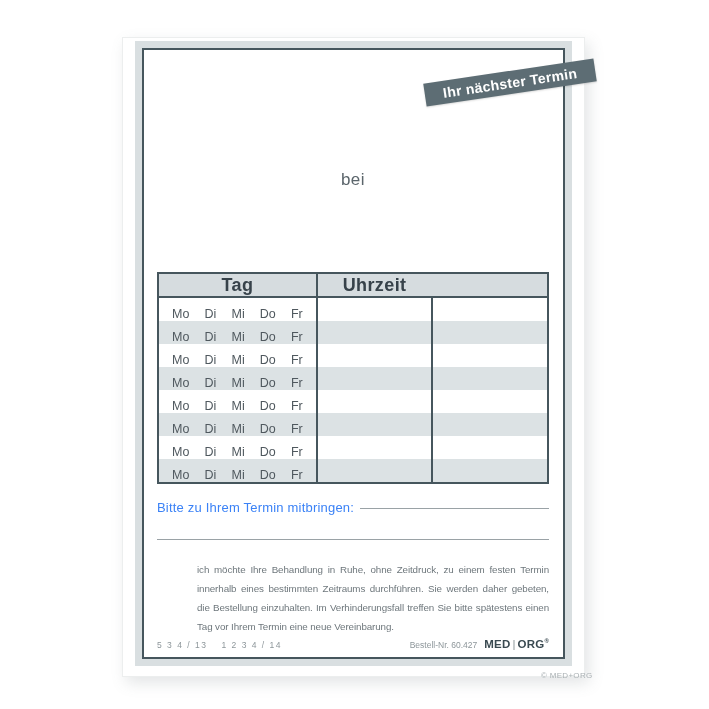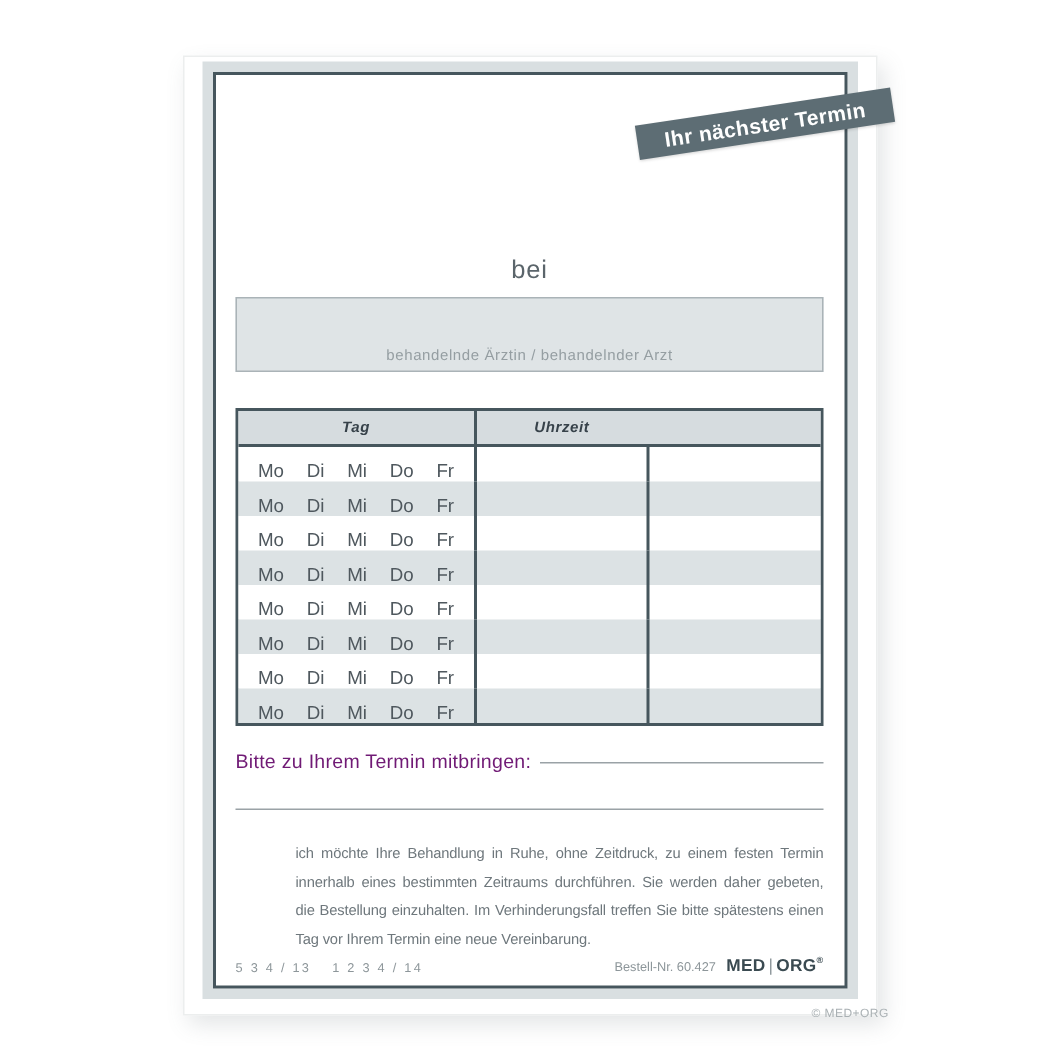--- a/index.html
+++ b/index.html
@@ -31,34 +31,34 @@
     display:flex;align-items:flex-end;justify-content:center;}
   .field-box .flabel{font-size:10px;color:var(--label_gray);padding-bottom:4px;letter-spacing:0.4px;font-weight:300;}
   .box-patient{top:67px;height:48px;}
   .box-doctor{top:148px;height:50px;}
   .connector{position:absolute;left:0;top:120px;width:100%;text-align:center;font-size:17px;
     color:#5b656b;font-weight:300;letter-spacing:0.5px;}
 
   .appt-table{position:absolute;left:0;top:222px;width:100%;border:2px solid var(--frame_line);background:#fff;}
   .thead{display:flex;height:24px;background:var(--header_bg);border-bottom:2px solid var(--frame_line);}
   .thead .hcell{display:flex;align-items:center;justify-content:center;font-weight:bold;
-    font-size:10px;color:var(--dark_text);letter-spacing:0.4px;font-style:italic;}
+    font-size:18px;color:var(--dark_text);letter-spacing:0.4px;}
   .col-tag{width:40.4%;}
   .col-datum{width:29.8%;border-left:2px solid var(--frame_line);}
   .col-uhrzeit{width:29.8%;border-left:2px solid var(--frame_line);}
   .trow{display:flex;height:23px;background:#ffffff;}
   .trow.alt{background:var(--row_alt);}
   .trow .cell{height:100%;}
   .trow .tag{width:40.4%;display:flex;align-items:flex-end;justify-content:space-between;padding:0 13px;}
   .trow .tag span{font-size:12.5px;color:var(--day_text);font-weight:300;}
   .trow .datum{width:29.8%;border-left:2px solid var(--frame_line);}
   .trow .uhrzeit{width:29.8%;border-left:2px solid var(--frame_line);}
 
   .bring-row{position:absolute;left:0;top:448px;width:100%;display:flex;align-items:baseline;}
-  .bring-row .blabel{font-size:13px;color:#701a75;font-weight:300;letter-spacing:0.2px;white-space:nowrap;}
+  .bring-row .blabel{font-size:13px;color:#3b82f6;font-weight:300;letter-spacing:0.2px;white-space:nowrap;}
   .bring-row .wline{flex:1;border-bottom:1px solid var(--line_color);margin-left:6px;transform:translateY(-3px);height:14px;}
   .wline2{position:absolute;left:0;top:476px;width:100%;height:14px;border-bottom:1px solid var(--line_color);}
 
   .letter{position:absolute;left:0;top:510px;width:100%;color:var(--body_text);font-weight:300;}
   .letter .salutation{font-size:9.8px;line-height:19px;letter-spacing:-0.1px;}
   .letter .body{font-size:9.8px;line-height:19px;text-align:justify;letter-spacing:-0.1px;margin-left:40px;}
 
   .pfooter{position:absolute;left:0;right:0;bottom:7px;display:flex;justify-content:space-between;align-items:flex-end;}
   .codes{font-size:8.5px;color:#8d969a;letter-spacing:1.5px;font-weight:300;}
   .codes span{margin-right:14px;}
@@ -79,23 +79,20 @@
       <span>Ihr nächster Termin</span>
     </div>
 
     <div class="frame">
       <div class="frame-inner">
         <div class="content">
 
 
           <div class="connector">bei</div>
 
-          <div class="field-box box-doctor">
-            <span class="flabel">behandelnde Ärztin / behandelnder Arzt</span>
-          </div>
 
           <div class="appt-table">
             <div class="thead">
               <div class="hcell col-tag">Tag</div>
               <div class="hcell col-uhrzeit">Uhrzeit</div>
             </div>
             <div>
                 <div class="trow">
                   <div class="cell tag">
                     <span>Mo</span>

